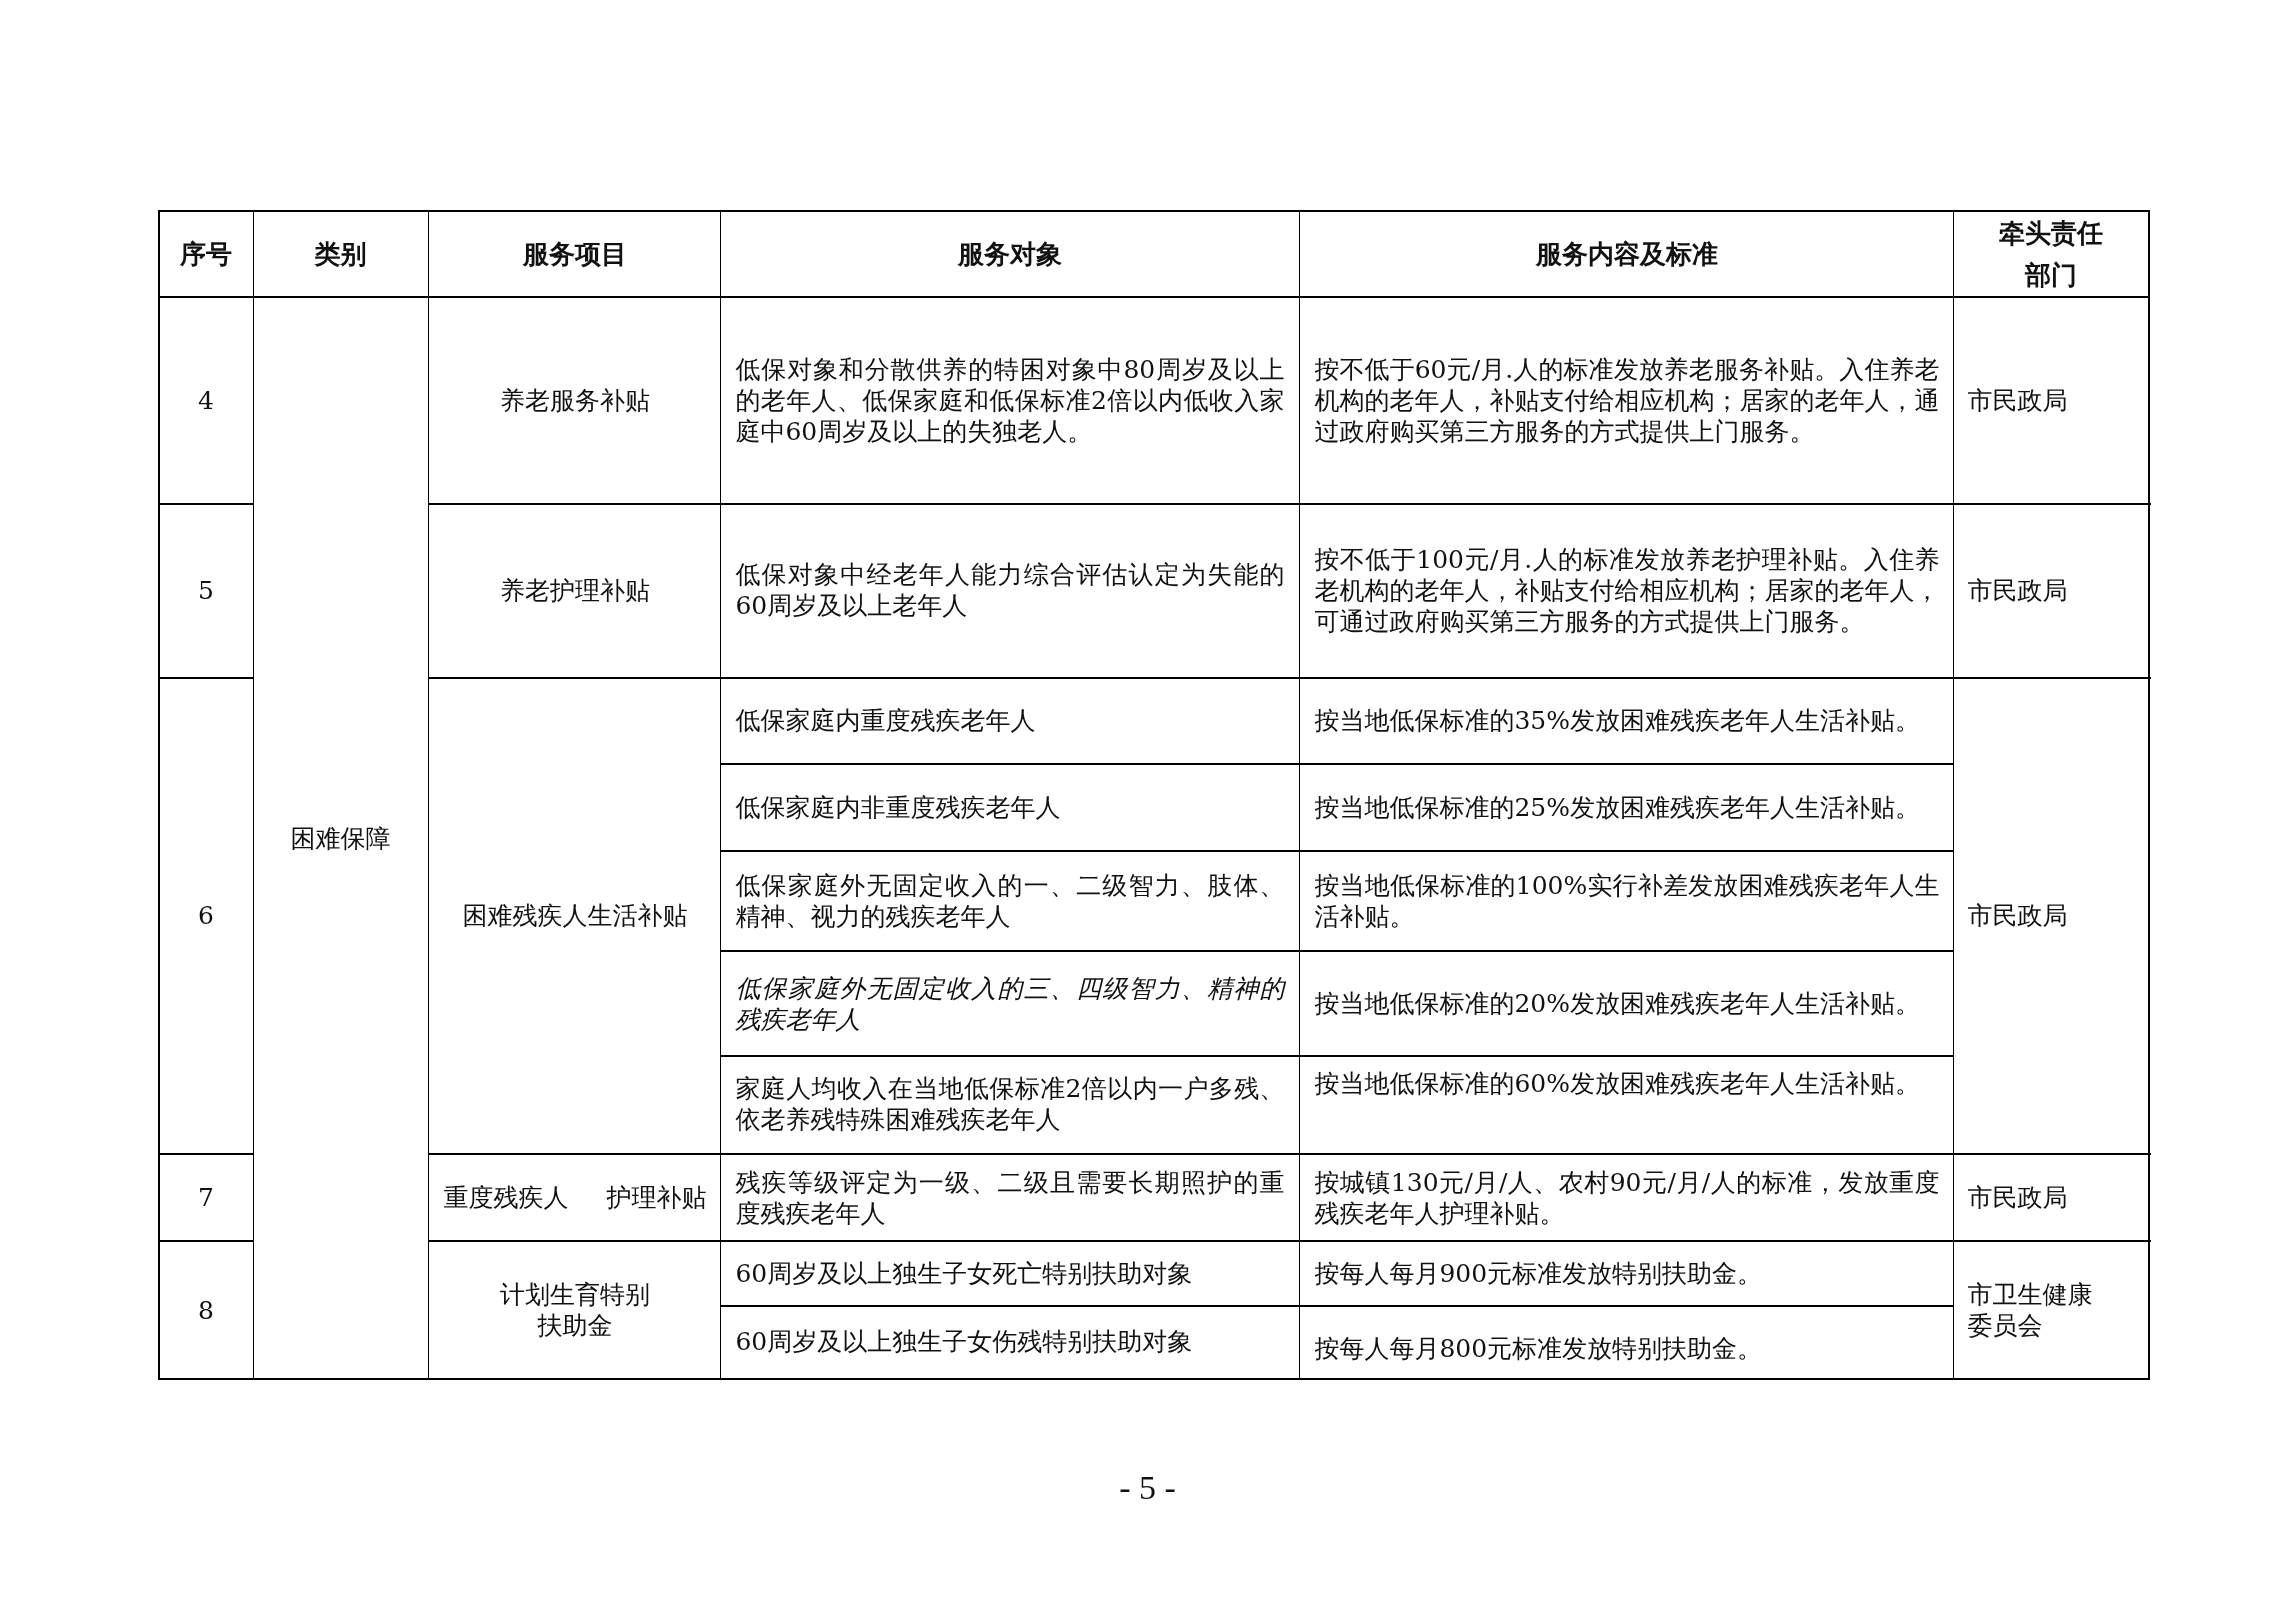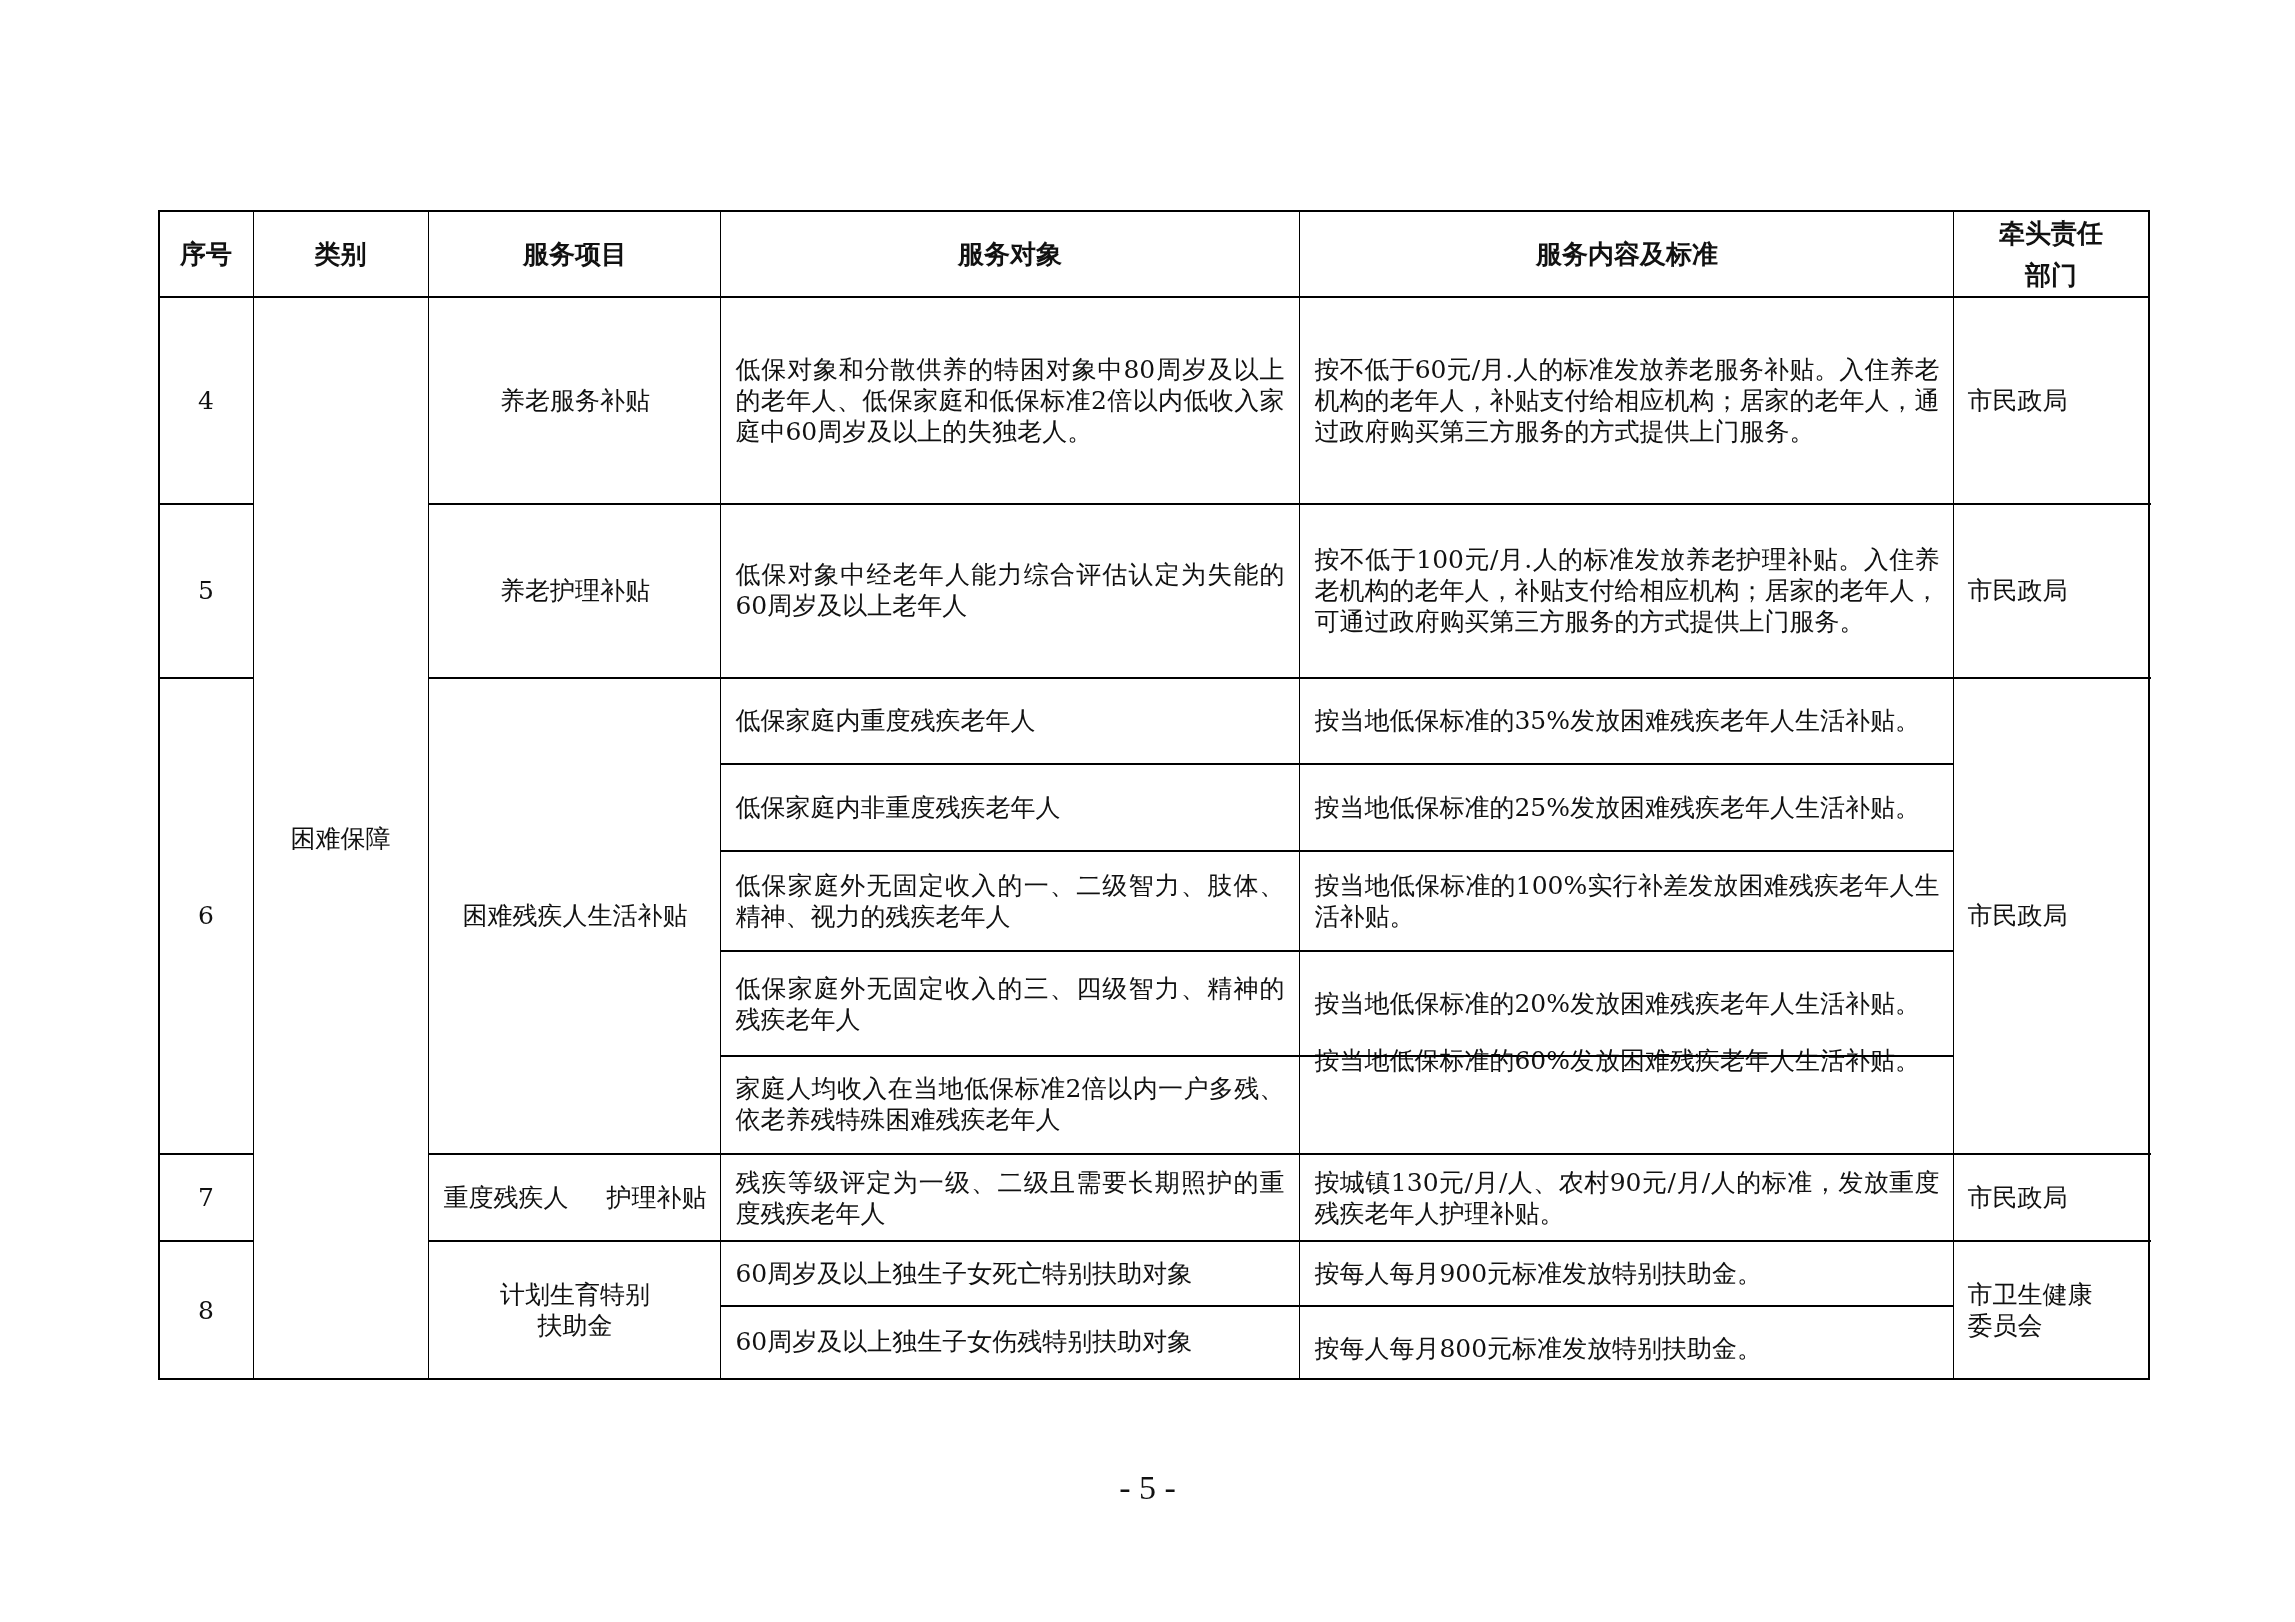--- a/index.html
+++ b/index.html
@@ -44,24 +44,24 @@
   <span>生活补贴</span>
 </div>
 <div class="cell left" style="left:1953px;top:677px;width:196px;height:476px;">市民政局</div>
 
 <div class="cell left" style="left:721px;top:677px;width:578px;height:86px;">低保家庭内重度残疾老年人</div>
 <div class="cell left" style="left:1300px;top:677px;width:654px;height:86px;">按当地低保标准的35%发放困难残疾老年人生活补贴。</div>
 <div class="cell left" style="left:721px;top:764px;width:578px;height:87px;">低保家庭内非重度残疾老年人</div>
 <div class="cell left" style="left:1300px;top:764px;width:654px;height:87px;">按当地低保标准的25%发放困难残疾老年人生活补贴。</div>
 <div class="cell left" style="left:721px;top:851px;width:578px;height:100px;">低保家庭外无固定收入的一、二级智力、肢体、精神、视力的残疾老年人</div>
 <div class="cell left" style="left:1300px;top:851px;width:654px;height:100px;">按当地低保标准的100%实行补差发放困难残疾老年人生活补贴。</div>
-<div class="cell left" style="left:721px;top:951px;width:578px;height:105px;">低保家庭外无固定收入的三、四级智力、精神的残疾老年人</div>
+<div class="cell left" style="left:721px;top:951px;width:578px;height:105px;font-style:italic;">低保家庭外无固定收入的三、四级智力、精神的残疾老年人</div>
 <div class="cell left" style="left:1300px;top:951px;width:654px;height:105px;">按当地低保标准的20%发放困难残疾老年人生活补贴。</div>
 <div class="cell left" style="left:721px;top:1055px;width:578px;height:98px;">家庭人均收入在当地低保标准2倍以内一户多残、依老养残特殊困难残疾老年人</div>
-<div class="cell left" style="left:1300px;top:1004px;width:654px;height:113px;">按当地低保标准的60%发放困难残疾老年人生活补贴。</div>
+<div class="cell left" style="left:1300px;top:1027px;width:654px;height:113px;">按当地低保标准的60%发放困难残疾老年人生活补贴。</div>
 
 <div class="cell center" style="left:159px;top:1154px;width:94px;height:87px;">7</div>
 <div class="cell center" style="left:429px;top:1154px;width:292px;height:87px;flex-direction:row;gap:38px;">
   <span>重度残疾人</span>
   <span>护理补贴</span>
 </div>
 <div class="cell left" style="left:721px;top:1154px;width:578px;height:87px;">残疾等级评定为一级、二级且需要长期照护的重度残疾老年人</div>
 <div class="cell left" style="left:1300px;top:1154px;width:654px;height:87px;">按城镇130元/月/人、农村90元/月/人的标准，发放重度残疾老年人护理补贴。</div>
 <div class="cell left" style="left:1953px;top:1154px;width:196px;height:87px;">市民政局</div>
 

